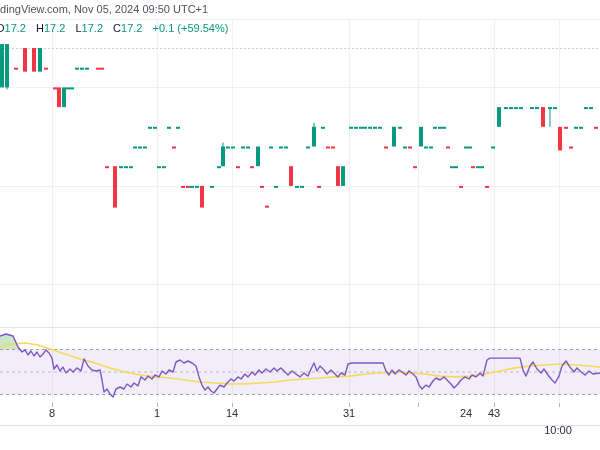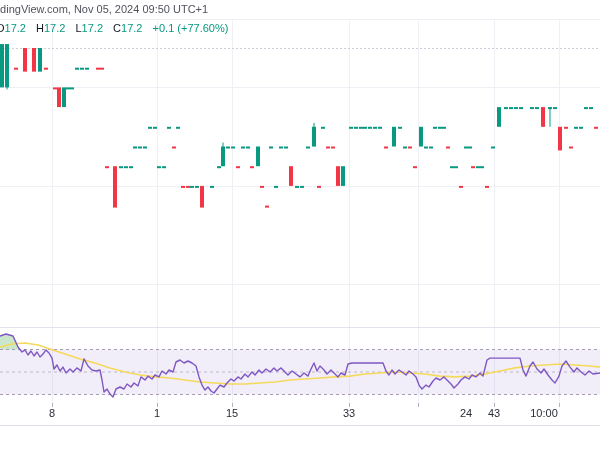--- a/index.html
+++ b/index.html
@@ -198,25 +198,25 @@
       </g>
     </svg>
 
   <div class="attribution">adingView.com, Nov 05, 2024 09:50 UTC+1</div>
 
   <div class="legend">
     <span class="pair"><span class="lbl">O</span><span class="val">17.2</span></span>
     <span class="pair"><span class="lbl">H</span><span class="val">17.2</span></span>
     <span class="pair"><span class="lbl">L</span><span class="val">17.2</span></span>
     <span class="pair"><span class="lbl">C</span><span class="val">17.2</span></span>
-    <span class="chg">+0.1 (+77.60%)</span>
+    <span class="chg">+0.1 (+59.54%)</span>
   </div>
 
   <div class="time-axis" id="time-axis">
       <span class="tick-label" style="left: 52px;">8</span>
       <span class="tick-label" style="left: 157px;">1</span>
-      <span class="tick-label" style="left: 232px;">15</span>
-      <span class="tick-label" style="left: 349px;">33</span>
+      <span class="tick-label" style="left: 232px;">14</span>
+      <span class="tick-label" style="left: 349px;">31</span>
       <span class="tick-label" style="left: 418px; margin-left: 48px;">24</span>
       <span class="tick-label" style="left: 494px;">43</span>
-      <span class="tick-label" style="left: 544px;">10:00</span>
+      <span class="tick-label" style="left: 558px; margin-top: 17px;">10:00</span>
     </div>
 </div>
 
 </body></html>

